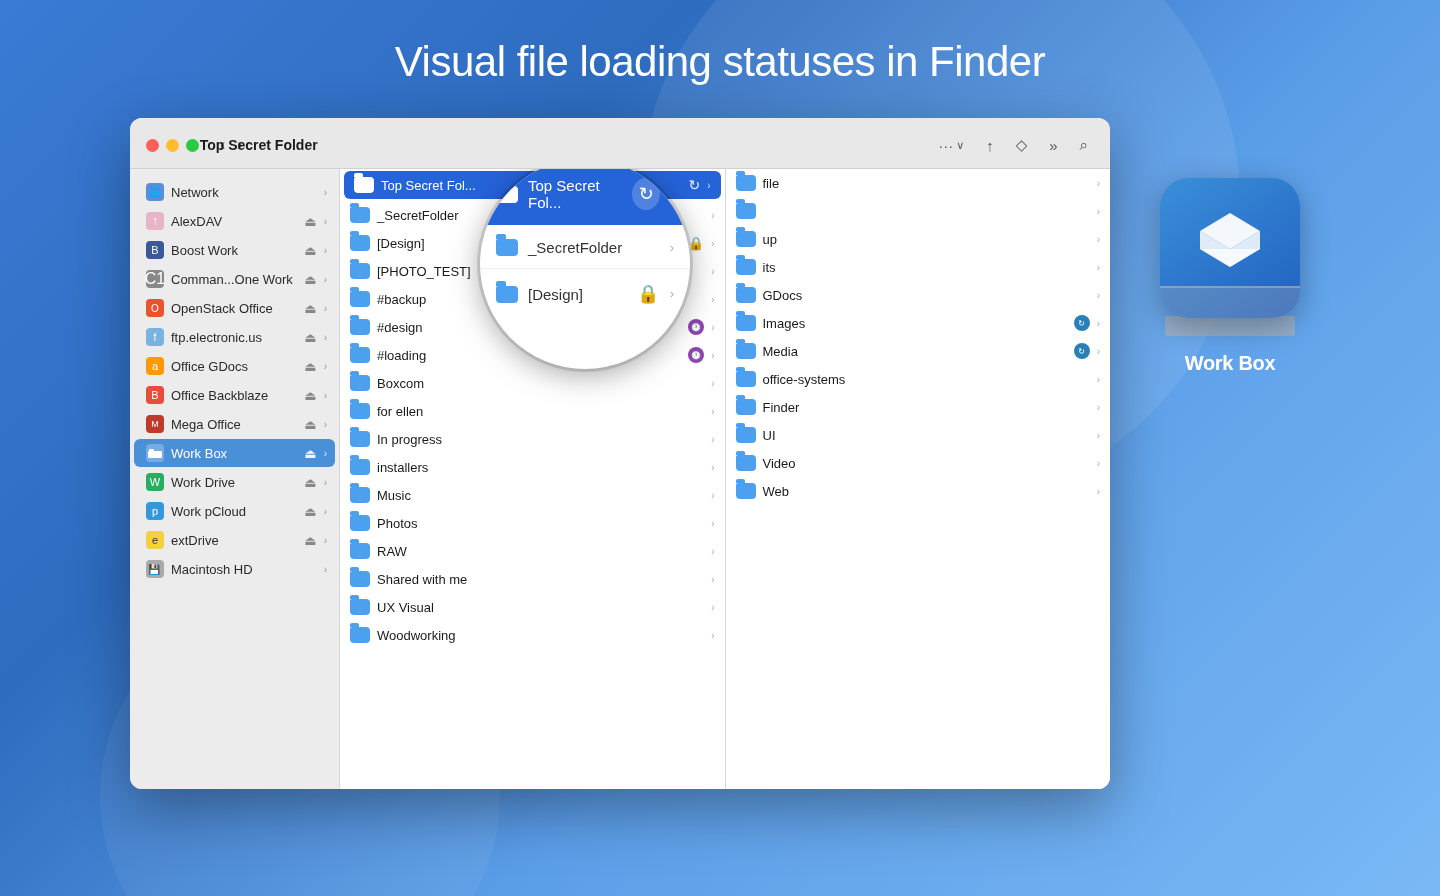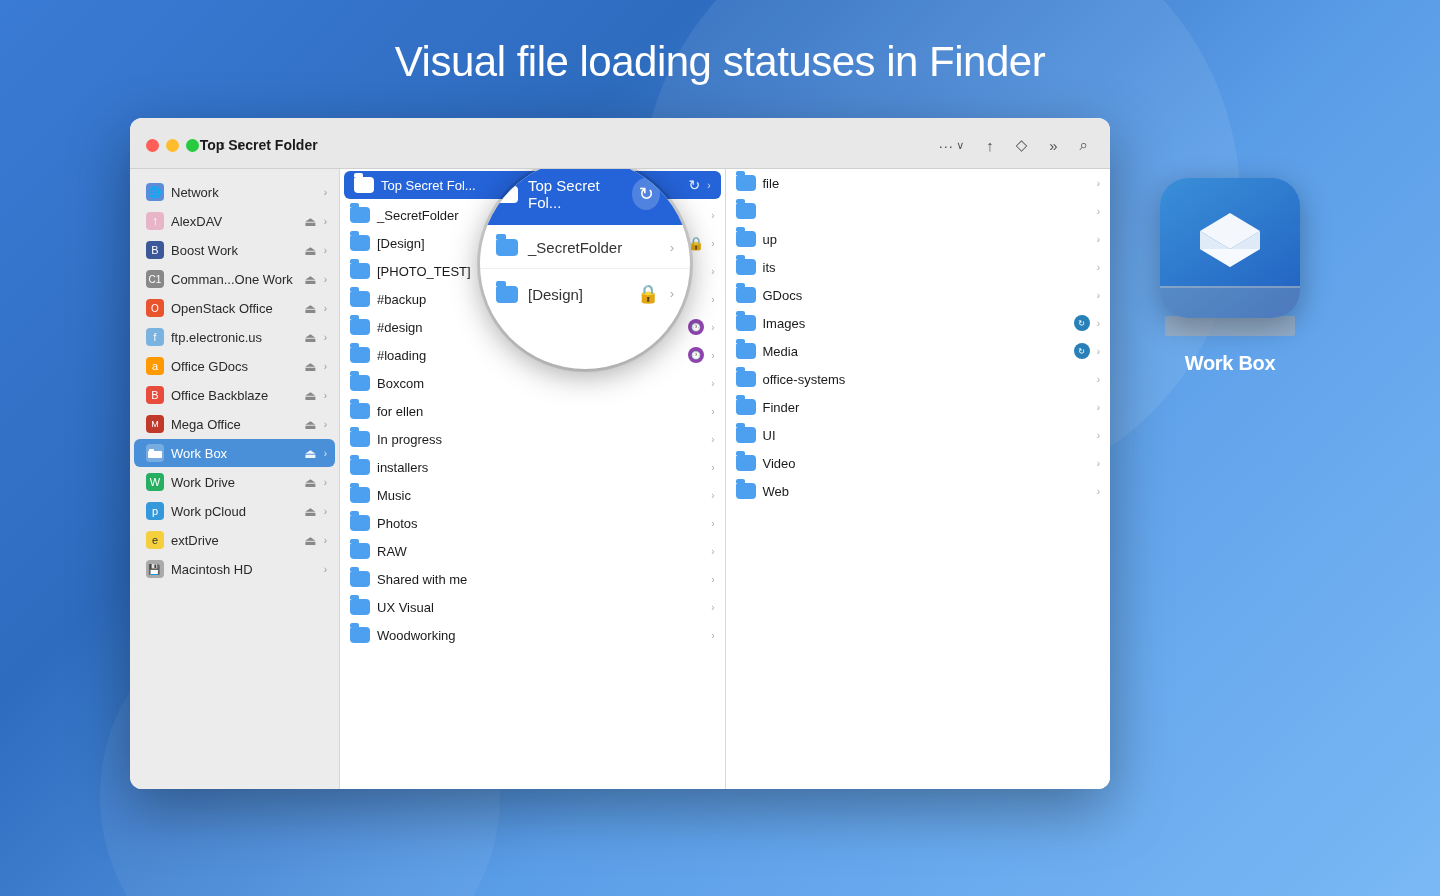--- a/index.html
+++ b/index.html
@@ -365,21 +365,21 @@
           <span class="sync-badge">⏏</span>
           <span class="sidebar-chevron">›</span>
         </div>
         <div class="sidebar-item">
           <div class="sidebar-icon" style="background:#3b5998;color:white;font-size:11px;border-radius:4px;">B</div>
           <span class="sidebar-label">Boost Work</span>
           <span class="sync-badge">⏏</span>
           <span class="sidebar-chevron">›</span>
         </div>
         <div class="sidebar-item">
-          <div class="sidebar-icon" style="background:#888;color:white;font-size:10px;border-radius:4px;">C1</div>
+          <div class="sidebar-icon" style="background:#888;color:white;font-size:16px;border-radius:4px;">C1</div>
           <span class="sidebar-label">Comman...One Work</span>
           <span class="sync-badge">⏏</span>
           <span class="sidebar-chevron">›</span>
         </div>
         <div class="sidebar-item">
           <div class="sidebar-icon" style="background:#e9542c;color:white;font-size:10px;border-radius:4px;">O</div>
           <span class="sidebar-label">OpenStack Office</span>
           <span class="sync-badge">⏏</span>
           <span class="sidebar-chevron">›</span>
         </div>

